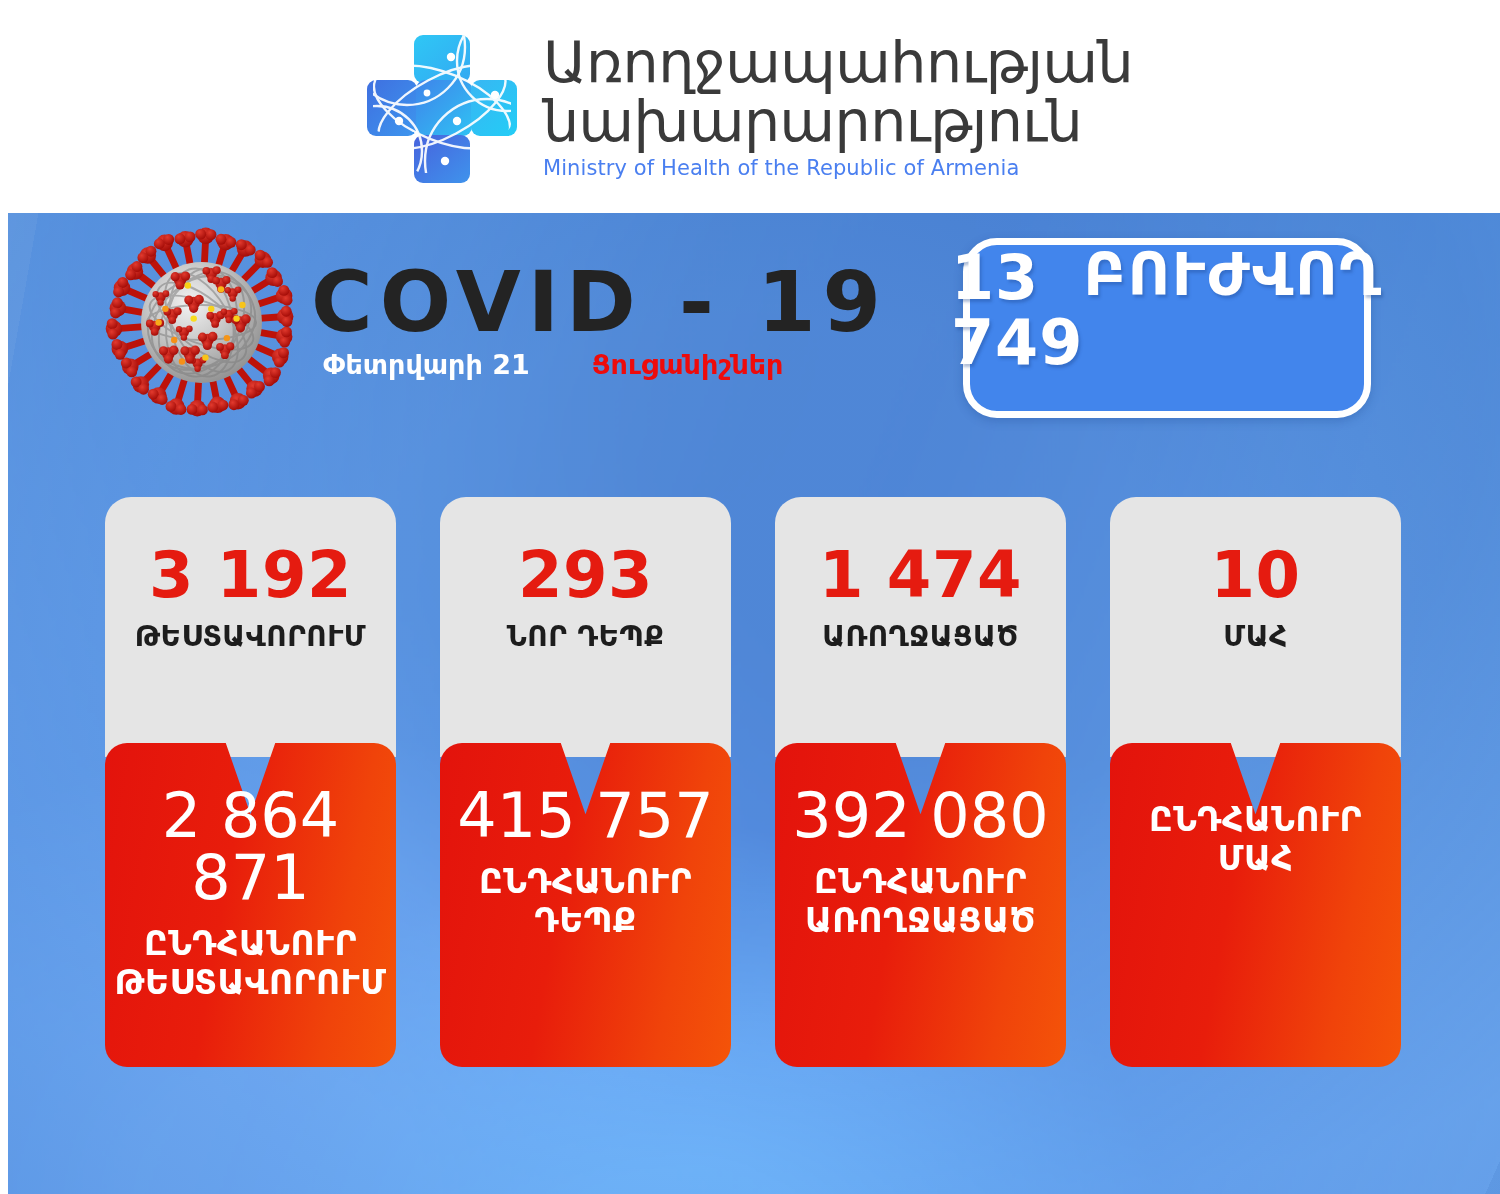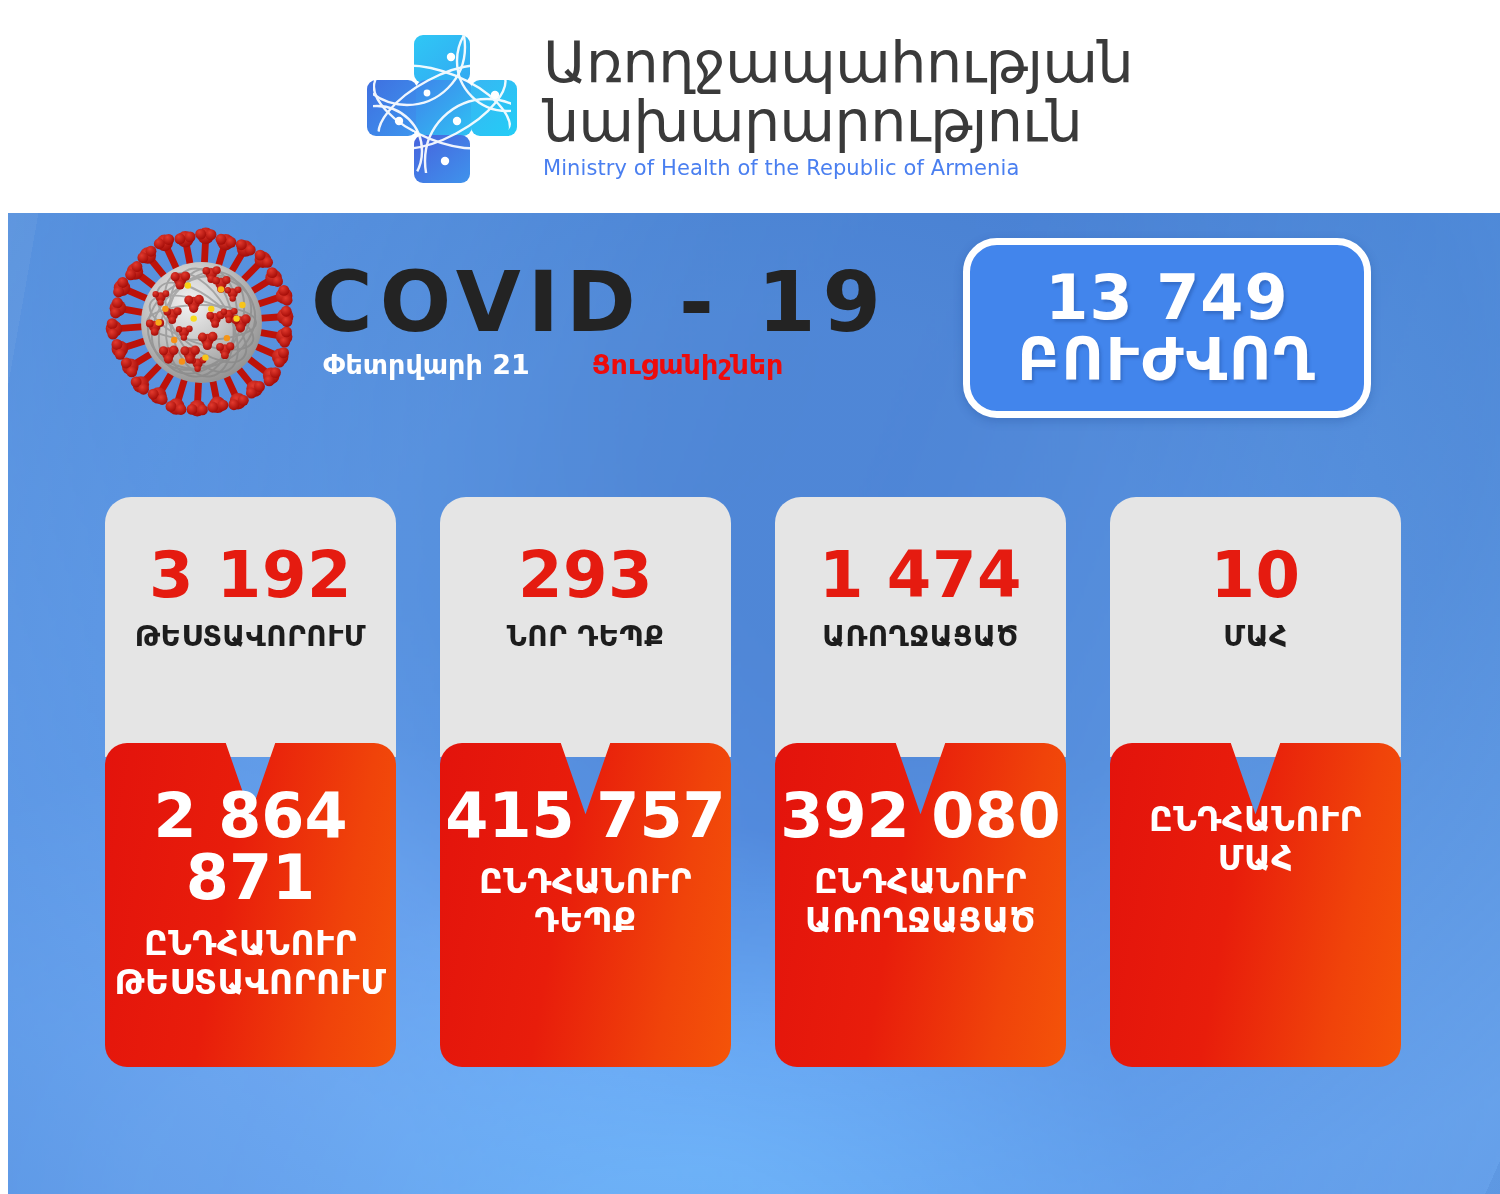--- a/index.html
+++ b/index.html
@@ -135,22 +135,22 @@
 
   
   #recovering-badge {
     position: absolute;
     left: 955px; top: 25px;
     width: 408px; height: 180px;
     background: #4285ec;
     border: 7px solid #ffffff;
     border-radius: 34px;
     display: flex;
-    flex-direction: column;
-    align-items: center;
+    flex-direction: row;
+    align-items: flex-start;
     justify-content: center;
     box-shadow: 0 3px 10px rgba(20,60,130,0.25);
   }
   #recovering-value {
     font-size: 62px;
     font-weight: 800;
     color: #ffffff;
     letter-spacing: 1px;
     line-height: 1.05;
     text-shadow: 2px 3px 3px rgba(30,70,140,0.35);
@@ -221,21 +221,21 @@
   }
   .card-red-inner {
     position: absolute;
     left: 0; top: 288px;
     width: 291px;
     text-align: center;
     z-index: 2;
   }
   .total-value {
     font-size: 62px;
-    font-weight: 700;
+    font-weight: 400;
     color: #ffffff;
     line-height: 1;
     letter-spacing: 0px;
   }
   .total-label {
     margin-top: 16px;
     font-size: 33px;
     font-weight: 600;
     color: #ffffff;
     line-height: 1.18;

